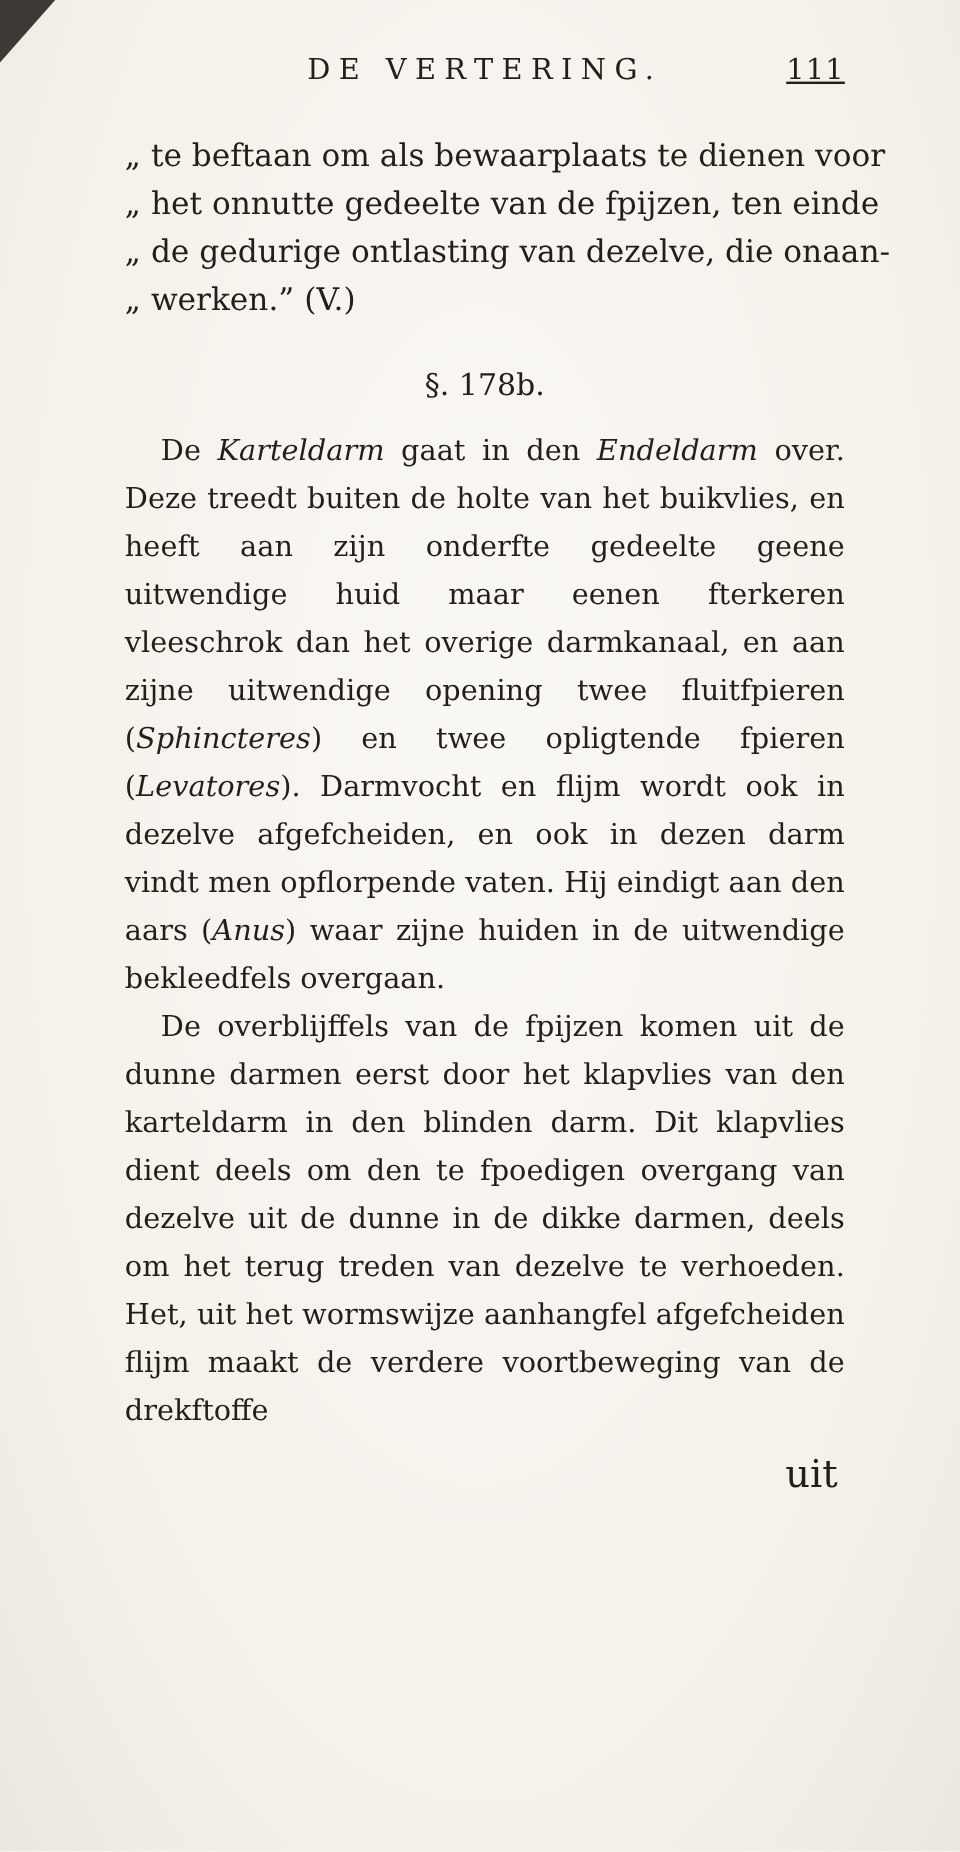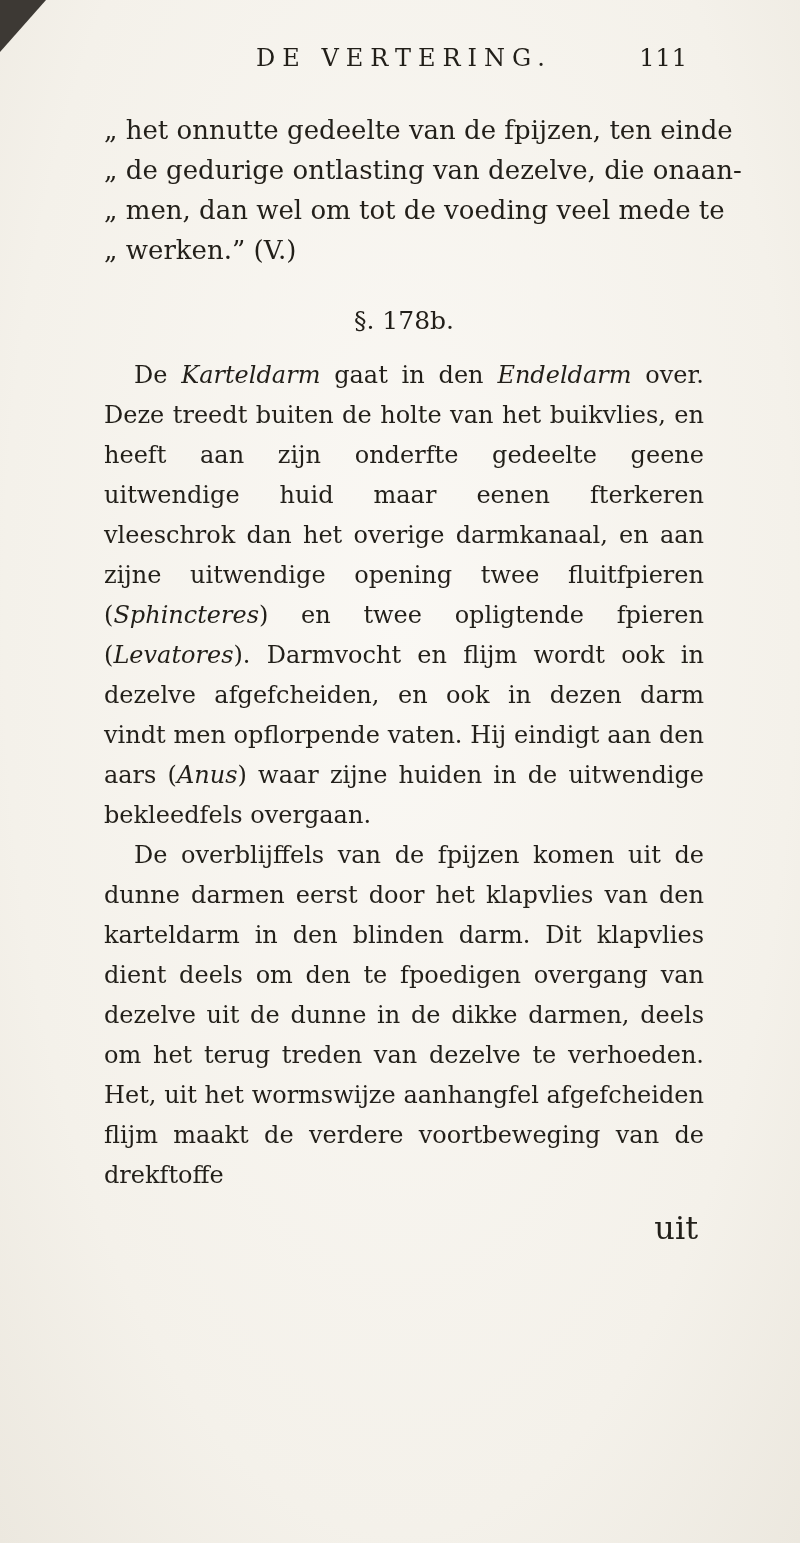--- a/index.html
+++ b/index.html
@@ -41,23 +41,24 @@
     font-size: 24px;
   }
   .running-header .title {
     display: block;
     text-align: center;
     letter-spacing: 7px;
     font-variant: small-caps;
   }
   .running-header .pagenum {
     position: absolute;
-    right: 16px;
+    right: 0;
     top: 0;
     letter-spacing: 1px;
+    text-decoration: underline;
   }
   .quote .qline {
     font-size: 26px;
     line-height: 40px;
     white-space: nowrap;
   }
   .section-heading {
     text-align: center;
     font-size: 25px;
     margin: 36px 0 20px 0;
@@ -85,23 +86,23 @@
 <div class="scan-corner"></div>
 
 <div class="page">
 
   <div class="running-header">
     <span class="title">DE VERTERING.</span>
     <span class="pagenum">111</span>
   </div>
 
   <div class="quote">
+    <div class="qline">„ te beftaan om als bewaarplaats te dienen voor</div>
     <div class="qline">„ het onnutte gedeelte van de fpijzen, ten einde</div>
     <div class="qline">„ de gedurige ontlasting van dezelve, die onaan-</div>
-    <div class="qline">„ men, dan wel om tot de voeding veel mede te</div>
     <div class="qline">„ werken.” (V.)</div>
   </div>
 
   <div class="section-heading">§. 178b.</div>
 
   <p class="body-par"><span>De </span><span class="italic">Karteldarm</span><span> gaat in den </span><span class="italic">Endeldarm</span><span> over. Deze treedt buiten de holte van het buikvlies, en heeft aan zijn onderfte gedeelte geene uitwendige huid maar eenen fterkeren vleeschrok dan het overige darmkanaal, en aan zijne uitwendige opening twee fluitfpieren (</span><span class="italic">Sphincteres</span><span>) en twee opligtende fpieren (</span><span class="italic">Levatores</span><span>). Darmvocht en flijm wordt ook in dezelve afgefcheiden, en ook in dezen darm vindt men opflorpende vaten. Hij eindigt aan den aars (</span><span class="italic">Anus</span><span>) waar zijne huiden in de uitwendige bekleedfels overgaan.</span></p>
 
 
   <p class="body-par"><span>De overblijffels van de fpijzen komen uit de dunne darmen eerst door het klapvlies van den karteldarm in den blinden darm. Dit klapvlies dient deels om den te fpoedigen overgang van dezelve uit de dunne in de dikke darmen, deels om het terug treden van dezelve te verhoeden. Het, uit het wormswijze aanhangfel afgefcheiden flijm maakt de verdere voortbeweging van de drekftoffe</span></p>
 

